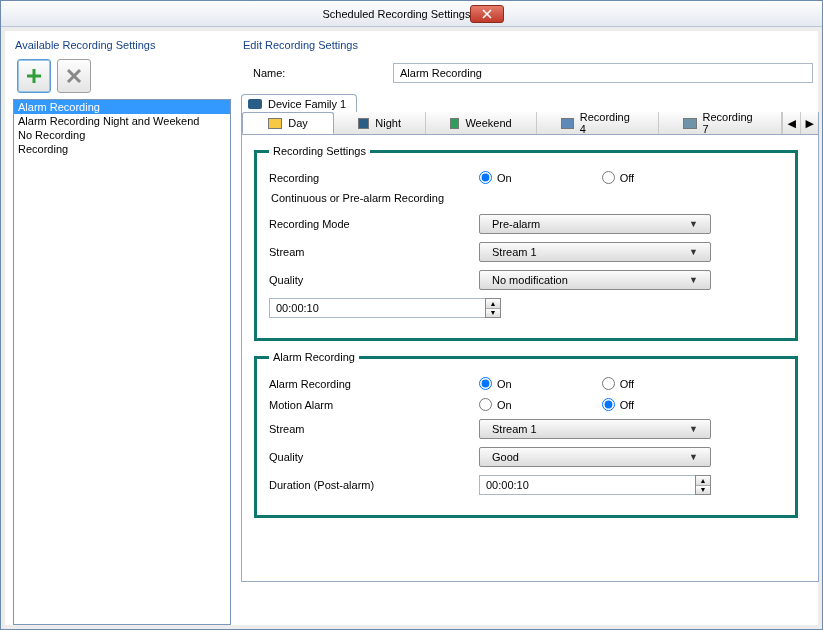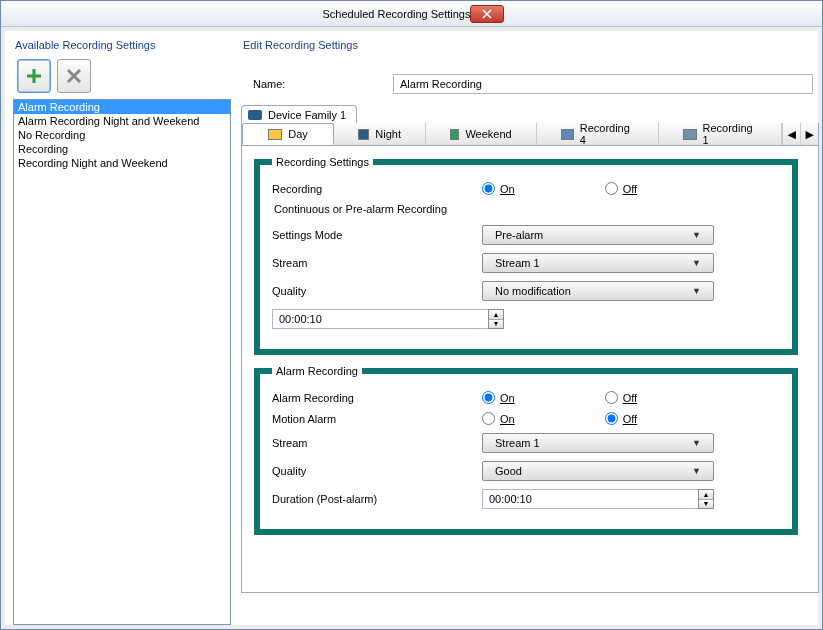--- a/index.html
+++ b/index.html
@@ -86,21 +86,21 @@
     white-space:nowrap;
     cursor:default;
   }
   .listbox .item.selected {
     background:#3399ff;
     color:#fff;
   }
   .name-row {
     display:flex;
     align-items:center;
-    margin: 19px 0 10px 12px;
+    margin: 8px 0 10px 12px;
     gap: 10px;
   }
   .name-row label { width: 130px; }
   .text-input {
     flex:1;
     height: 20px;
     border: 1px solid #aab7c7;
     background:#fff;
     padding: 2px 6px;
     font: inherit;
@@ -176,41 +176,40 @@
     width:18px; height:22px;
     border-left:1px solid #c9c9c9;
     background:linear-gradient(#fdfdfd,#e4e4e4);
     display:flex; align-items:center; justify-content:center;
     cursor:pointer;
   }
   .panel {
     padding: 4px 12px 10px 12px;
   }
   fieldset {
-    border:6px solid #0f766e;
+    border:3px solid #0f766e;
     margin: 6px 8px 10px 0;
     padding: 6px 12px 12px 12px;
   }
   fieldset > legend {
     padding: 0 4px;
   }
   .sub-label {
     margin: 8px 0 10px 2px;
   }
   .form-row {
     display:flex;
     align-items:center;
     margin: 8px 0;
   }
   .form-row .lab { width: 210px; }
   .radio-group {
     display:flex;
     gap: 90px;
     align-items:center;
-    text-decoration:underline;
   }
   .radio-opt { display:flex; align-items:center; gap:5px; }
   .radio-opt input { margin:0; }
   .select {
     width: 232px;
     height: 20px;
     background: linear-gradient(#fbfbfb, #dcdcdc);
     border:1px solid #8a8a8a;
     border-radius:2px;
     padding: 0 12px;
@@ -297,21 +296,20 @@
             <svg viewBox="0 0 18 18">
                 <path d="M3 3 L15 15 M15 3 L3 15" stroke="#888" stroke-width="3"></path>
               </svg>
           </div>
         </div>
         <div class="listbox">
           <div class="item selected">Alarm Recording</div>
           <div class="item">Alarm Recording Night and Weekend</div>
           <div class="item">No Recording</div>
           <div class="item">Recording</div>
-          <div class="item">Recording Night and Weekend</div>
         </div>
       </div>
 
       <div class="right-col">
         <div class="group-label">Edit Recording Settings</div>
 
         <div class="name-row">
           <label>Name:</label>
           <input class="text-input" type="text" value="Alarm Recording" style="">
         </div>
@@ -334,21 +332,21 @@
             <div class="inner-tab">
               <span class="swatch sw-weekend"></span>
               <span>Weekend</span>
             </div>
             <div class="inner-tab">
               <span class="swatch sw-rec4"></span>
               <span>Recording 4</span>
             </div>
             <div class="inner-tab">
               <span class="swatch sw-rec5"></span>
-              <span>Recording 1</span>
+              <span>Recording 7</span>
             </div>
             <div class="scroll-btns">
               <div class="scroll-btn">
                   <span>◀</span>
                 </div>
               <div class="scroll-btn">
                   <span>▶</span>
                 </div>
             </div>
           </div>
@@ -368,21 +366,21 @@
                   <label class="radio-opt">
                     <input type="radio" name="rec" style="">
                     <span>Off</span>
                   </label>
                 </div>
               </div>
 
               <div class="sub-label">Continuous or Pre-alarm Recording</div>
 
               <div class="form-row">
-                <span class="lab">Settings Mode</span>
+                <span class="lab">Recording Mode</span>
                 <div class="select">
                   <span>Pre-alarm</span>
                   <span class="arrow">▼</span>
                 </div>
               </div>
               <div class="form-row">
                 <span class="lab">Stream</span>
                 <div class="select">
                   <span>Stream 1</span>
                   <span class="arrow">▼</span>

